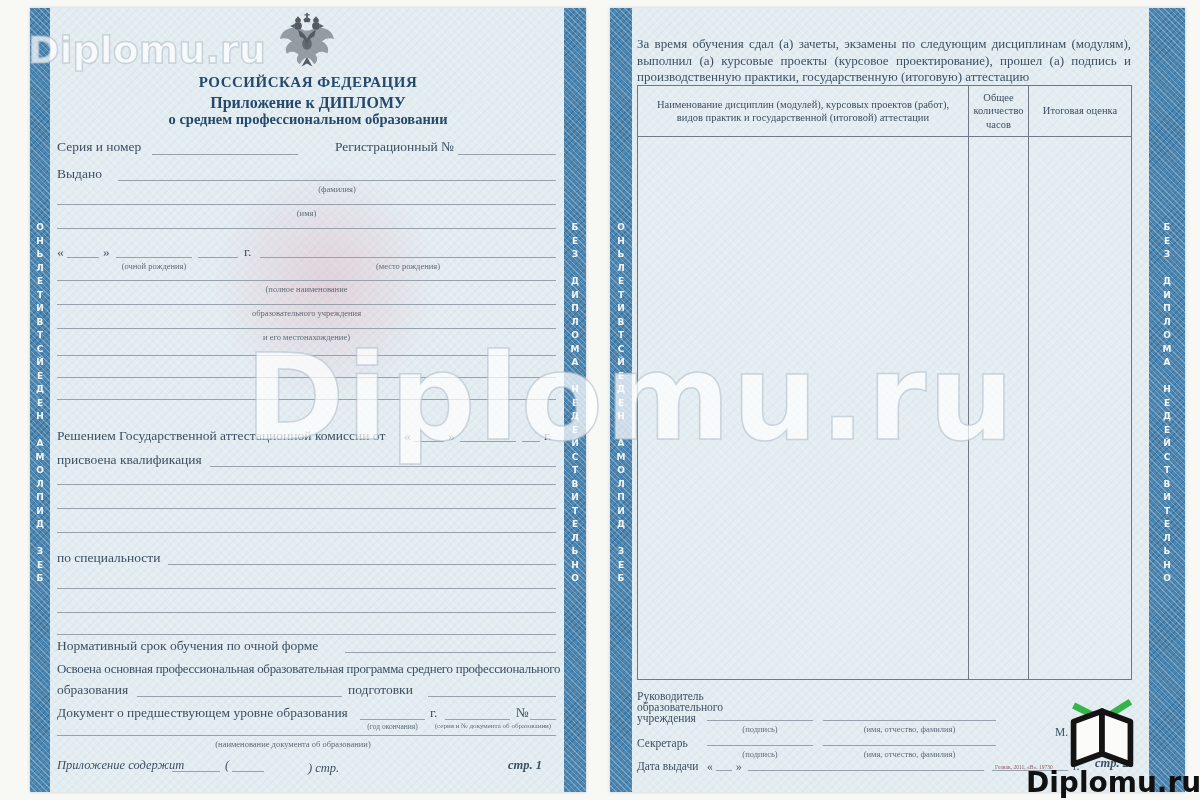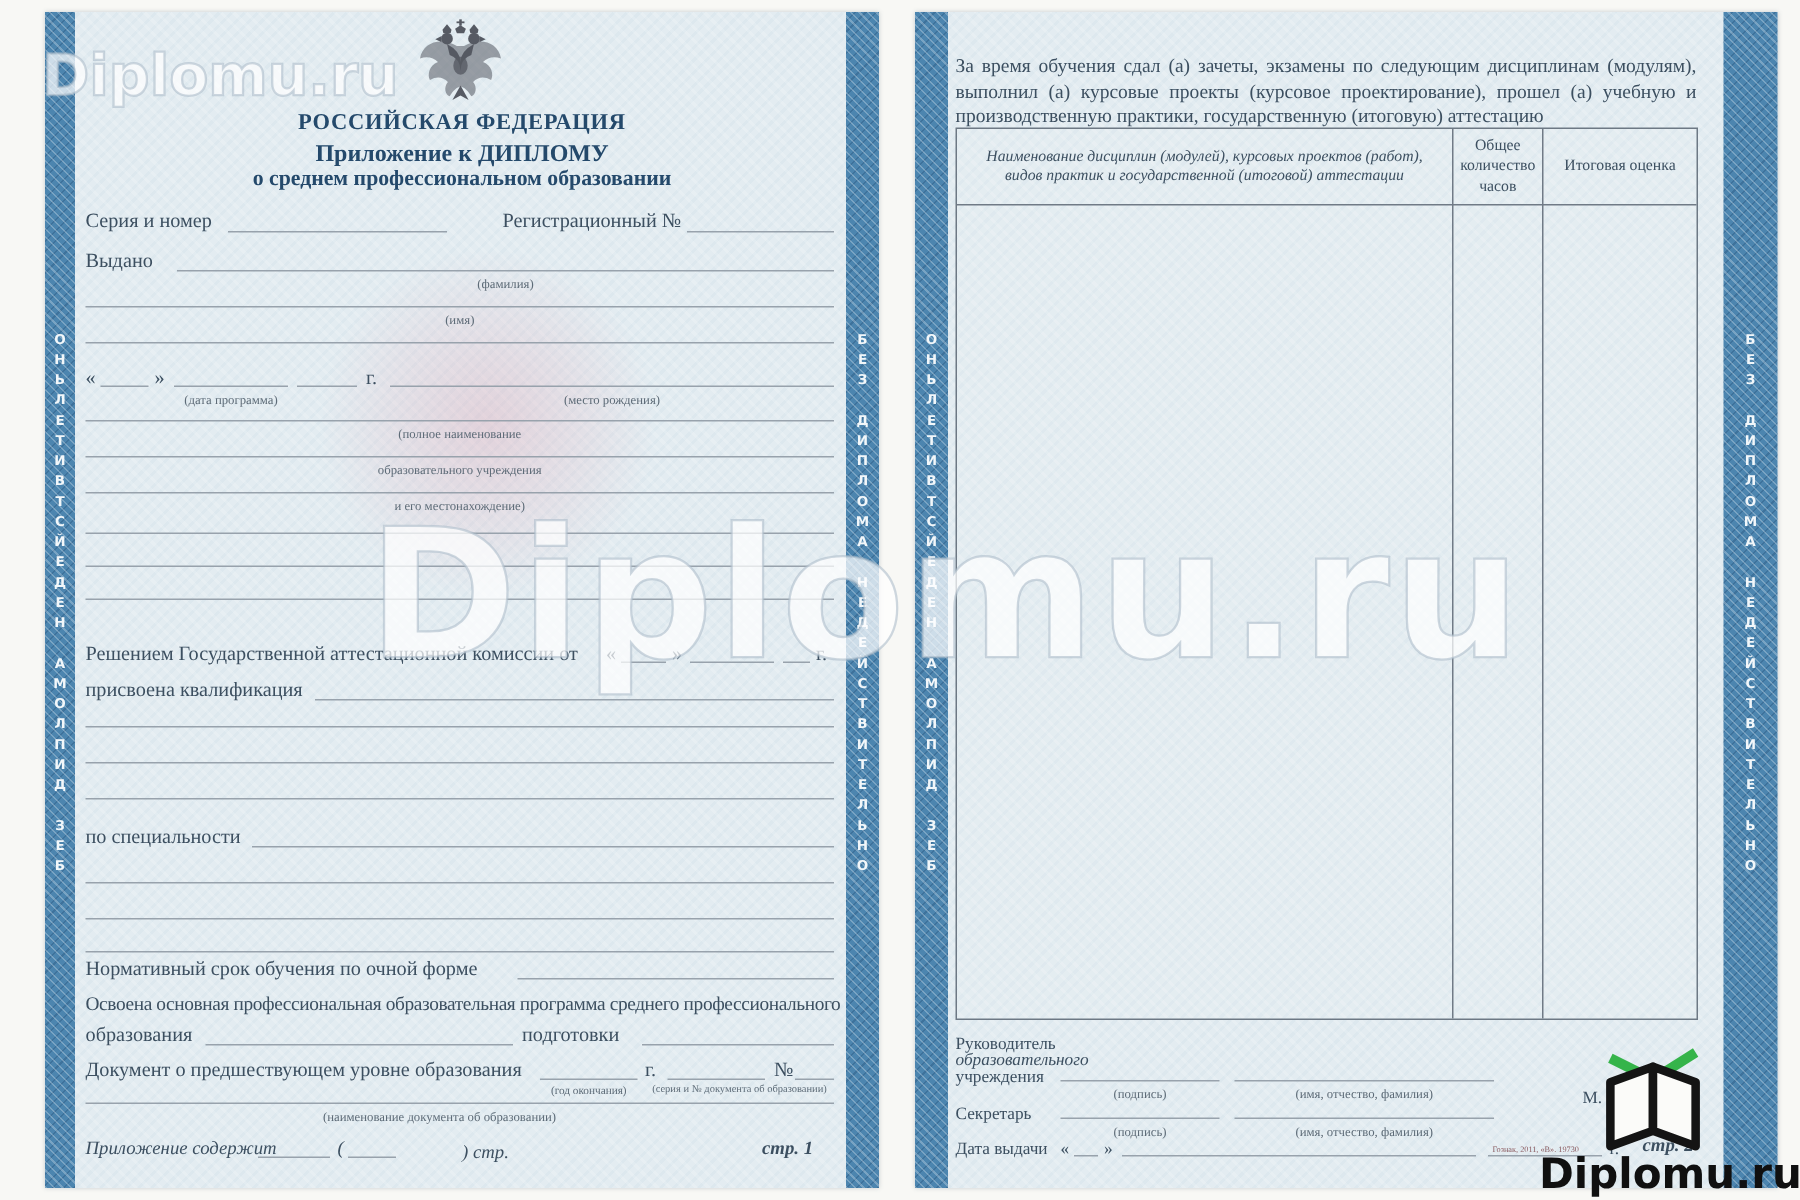--- a/index.html
+++ b/index.html
@@ -85,21 +85,21 @@
 
     <i class="ul" style="left:27px;width:499px;top:196px;"></i>
     <div class="hint" style="left:27px;width:499px;top:200px;">(имя)</div>
 
     <i class="ul" style="left:27px;width:499px;top:220px;"></i>
 
     <span class="lab" style="left:27px;top:236px;">«</span>
     <i class="ul" style="left:37px;width:32px;top:249px;"></i>
     <span class="lab" style="left:73px;top:236px;">»</span>
     <i class="ul" style="left:86px;width:76px;top:249px;"></i>
-    <div class="hint" style="left:80px;width:88px;top:253px;">(дата программа)</div>
+    <div class="hint" style="left:80px;width:88px;top:253px;">(очной рождения)</div>
     <i class="ul" style="left:168px;width:40px;top:249px;"></i>
     <span class="lab" style="left:214px;top:236px;">г.</span>
     <i class="ul" style="left:230px;width:296px;top:249px;"></i>
     <div class="hint" style="left:230px;width:296px;top:253px;">(место рождения)</div>
 
     <i class="ul" style="left:27px;width:499px;top:272px;"></i>
     <div class="hint" style="left:27px;width:499px;top:276px;">(полное наименование</div>
     <i class="ul" style="left:27px;width:499px;top:296px;"></i>
     <div class="hint" style="left:27px;width:499px;top:300px;">образовательного учреждения</div>
     <i class="ul" style="left:27px;width:499px;top:320px;"></i>
@@ -157,33 +157,33 @@
   </div>
 
   <div class="page" style="left:610px;width:575px;">
     <div class="strip" style="left:0;width:22px;">
       <span class="striptext">ОНЬЛЕТИВТСЙЕДЕН АМОЛПИД ЗЕБ</span>
     </div>
     <div class="strip" style="right:0;width:36px;">
       <span class="striptext">БЕЗ ДИПЛОМА НЕДЕЙСТВИТЕЛЬНО</span>
     </div>
 
-    <div class="el" style="left:27px;top:28px;width:494px;font-size:13px;color:#3c4f60;text-align:justify;line-height:1.27;">За время обучения сдал (а) зачеты, экзамены по следующим дисциплинам (модулям), выполнил (а) курсовые проекты (курсовое проектирование), прошел (а) учебную и производственную практики, государственную (итоговую) аттестацию</div>
+    <div class="el" style="left:27px;top:28px;width:494px;font-size:13px;color:#3c4f60;text-align:justify;line-height:1.27;">За время обучения сдал (а) зачеты, экзамены по следующим дисциплинам (модулям), выполнил (а) курсовые проекты (курсовое проектирование), прошел (а) подпись и производственную практики, государственную (итоговую) аттестацию</div>
 
     <div class="tbl" style="left:27px;top:77px;width:493px;height:593px;">
       <div class="tline" style="left:330px;top:0;width:1.2px;height:100%;"></div>
       <div class="tline" style="left:390px;top:0;width:1.2px;height:100%;"></div>
       <div class="tline" style="left:0;top:50px;width:100%;height:1.2px;"></div>
-      <div class="thc" style="left:0;top:0;width:330px;height:50px;padding:0 14px;box-sizing:border-box;font-style:italic;">Наименование дисциплин (модулей), курсовых проектов (работ), видов практик и государственной (итоговой) аттестации</div>
+      <div class="thc" style="left:0;top:0;width:330px;height:50px;padding:0 14px;box-sizing:border-box;">Наименование дисциплин (модулей), курсовых проектов (работ), видов практик и государственной (итоговой) аттестации</div>
       <div class="thc" style="left:331px;top:0;width:59px;height:50px;">Общее количество часов</div>
       <div class="thc" style="left:391px;top:0;width:102px;height:50px;">Итоговая оценка</div>
     </div>
 
     <span class="lab sig" style="left:27px;top:682px;">Руководитель</span>
-    <span class="lab sig" style="left:27px;top:693px;font-style:italic;">образовательного</span>
+    <span class="lab sig" style="left:27px;top:693px;">образовательного</span>
     <span class="lab sig" style="left:27px;top:704px;">учреждения</span>
     <i class="ul" style="left:97px;width:106px;top:712px;"></i>
     <div class="hint" style="left:97px;width:106px;top:716px;">(подпись)</div>
     <i class="ul" style="left:213px;width:173px;top:712px;"></i>
     <div class="hint" style="left:213px;width:173px;top:716px;">(имя, отчество, фамилия)</div>
 
     <span class="lab sig" style="left:27px;top:729px;">Секретарь</span>
     <i class="ul" style="left:97px;width:106px;top:737px;"></i>
     <div class="hint" style="left:97px;width:106px;top:741px;">(подпись)</div>
     <i class="ul" style="left:213px;width:173px;top:737px;"></i>

